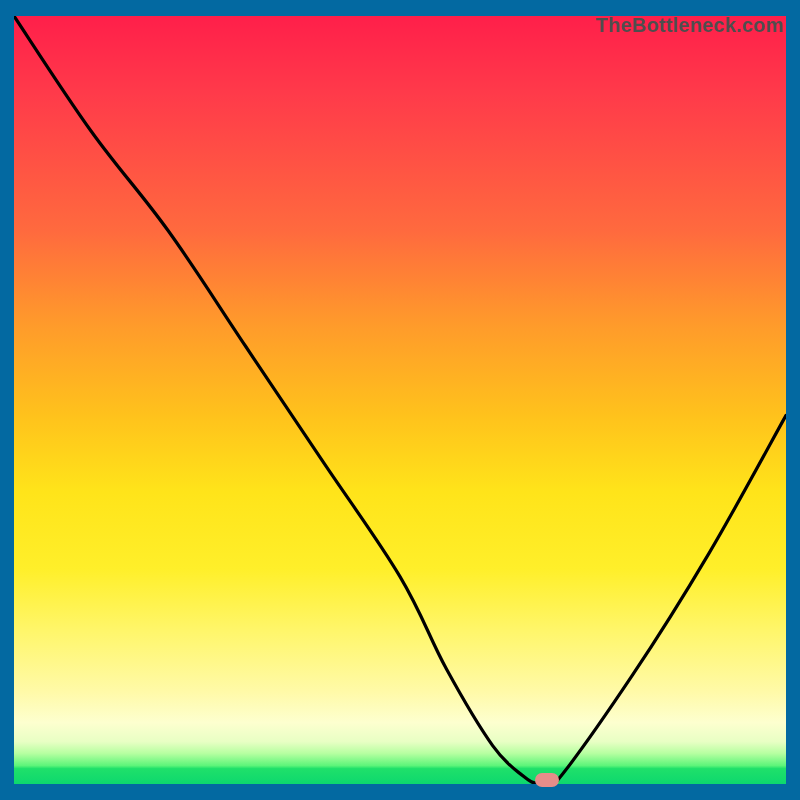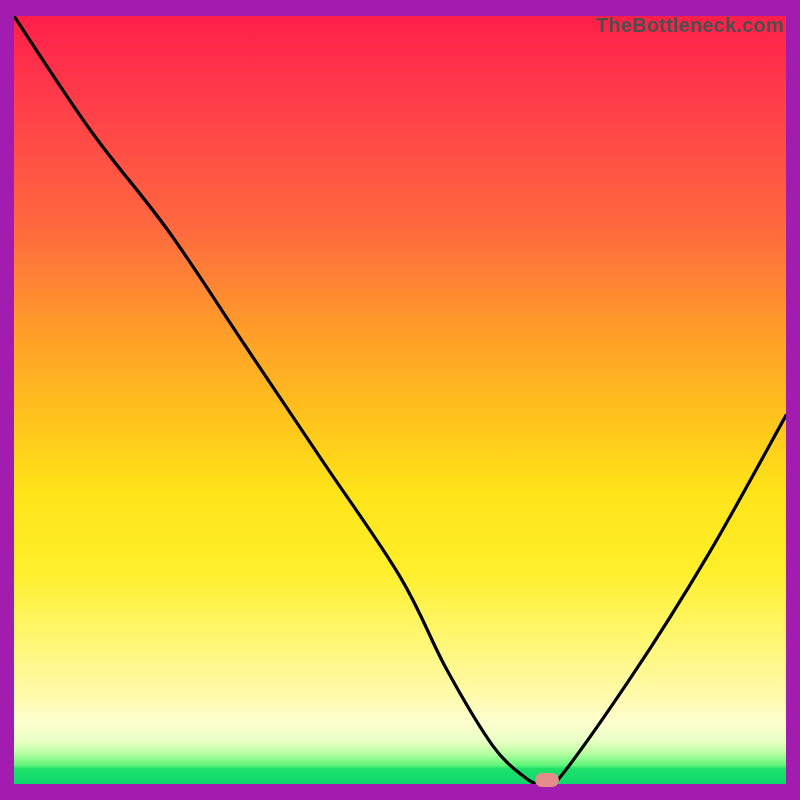--- a/index.html
+++ b/index.html
@@ -8,21 +8,21 @@
     width: 800px;
     height: 800px;
     background: #000;
     font-family: Arial, Helvetica, sans-serif;
     overflow: hidden;
   }
   .frame {
     position: relative;
     width: 800px;
     height: 800px;
-    background: #a21caf;
+    background: #0369a1;
   }
   .plot-area {
     position: absolute;
     left: 14px;
     top: 16px;
     width: 772px;
     height: 768px;
     
     background: linear-gradient(to bottom,
       #ff1f4a 0%,

